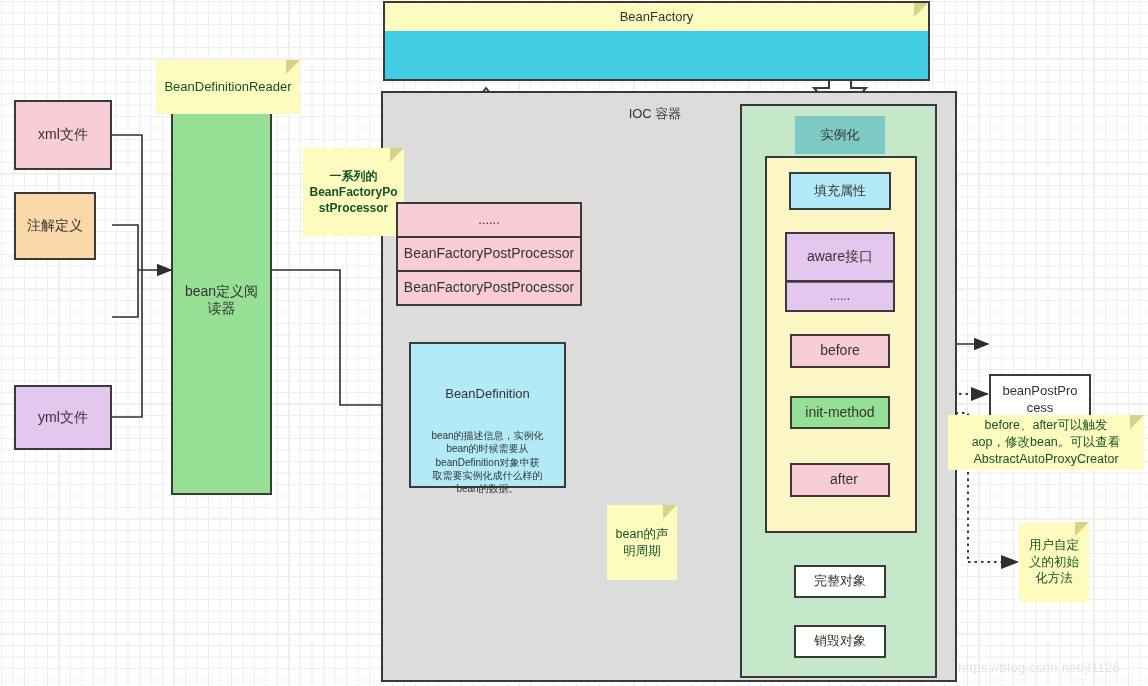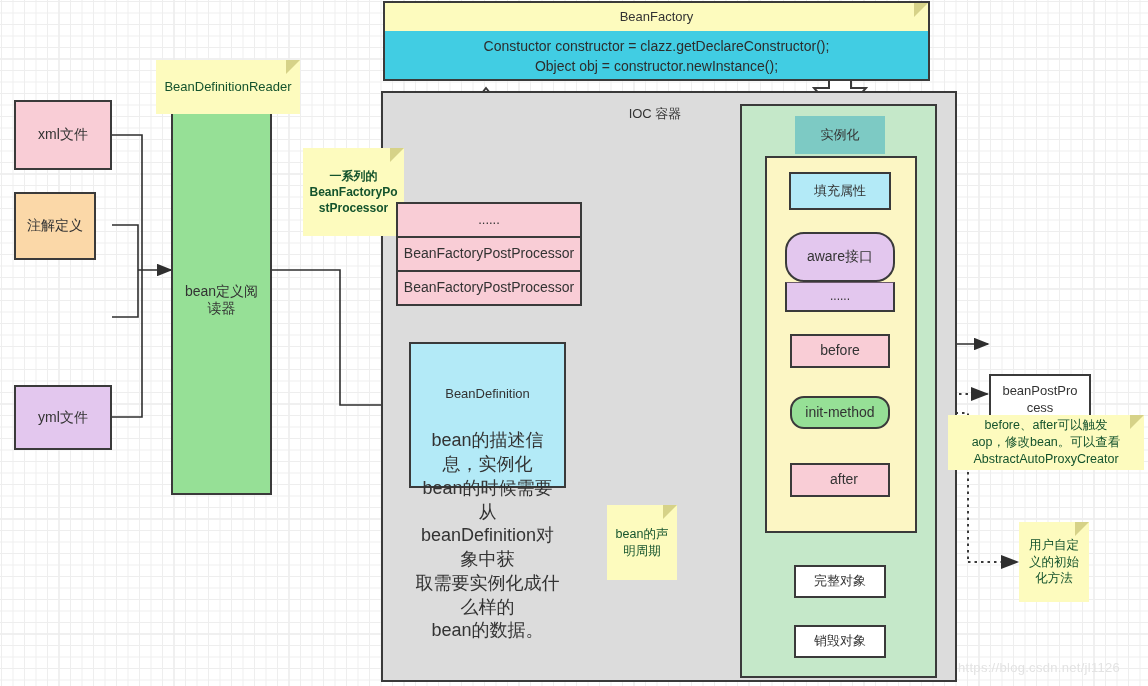--- a/index.html
+++ b/index.html
@@ -67,21 +67,21 @@
     width: 1148px; height: 686px;
     pointer-events: none;
   }
   .wm {
     position: absolute;
     color: #e3e3e3;
     font-size: 13px;
     letter-spacing: 0.3px;
     white-space: nowrap;
   }
-  .stack { flex-direction: column; border-radius: 19px; }
+  .stack { flex-direction: column; }
   .stack > div {
     width: 100%;
     display: flex; align-items: center; justify-content: center;
     flex: 1 1 0;
   }
 </style>
 </head>
 <body>
 
 <div id="canvas">
@@ -158,26 +158,20 @@
   </div>
   <div class="note" style="left:156px; top:60px; width:144px; height:54px; font-size:13px;">
     <span>BeanDefinitionReader</span>
   </div>
 
   <div class="node" style="left:383px; top:1px; width:547px; height:80px; background:#41cde3; padding:0; display:block;">
     <div style="position:absolute; left:0; top:0; width:100%; height:28px; background:#fdfbbe;
                 display:flex; align-items:center; justify-content:center; font-size:13px; color:#333;">
       <span>BeanFactory</span>
     </div>
-    <div style="position:absolute; left:0; top:28px; width:100%; height:52px;
-                display:flex; align-items:center; justify-content:center;
-                font-size:14px; color:#2d2d2d; white-space:pre-line; text-align:center; line-height:1.4;">
-      <span>Constuctor constructor = clazz.getDeclareConstructor();
-Object obj = constructor.newInstance();</span>
-    </div>
     <div style="position:absolute; top:0; right:0; width:0; height:0;
                 border-style:solid; border-width:0 0 14px 14px;
                 border-color:transparent transparent #fdfbbe #d6d288;"></div>
   </div>
 
   <div class="node" style="left:381px; top:91px; width:576px; height:591px; background:#dcdcdc;
               display:block; padding:0;"></div>
   <div class="lbl" style="left:600px; top:106px; width:110px; font-size:13px;">IOC 容器</div>
 
   <div class="note" style="left:303px; top:148px; width:101px; height:88px; font-size:12px;font-weight:bold;">
@@ -192,21 +186,21 @@
   <div class="node" style="left:396px; top:238px; width:186px; height:34px; background:#f9cdd6; font-size:14px; border-top:none;">
     <span>BeanFactoryPostProcessor</span>
   </div>
   <div class="node" style="left:396px; top:272px; width:186px; height:34px; background:#f9cdd6; font-size:14px; border-top:none;">
     <span>BeanFactoryPostProcessor</span>
   </div>
 
   <div class="node" style="left:409px; top:342px; width:157px; height:146px; background:#b3eaf7;
               display:block; padding:22px 4px;">
     <div style="font-size:13px; text-align:center; color:#333;">BeanDefinition</div>
-    <div style="font-size:18px; text-align:center; color:#333; white-space:pre-line;
+    <div style="font-size:10px; text-align:center; color:#333; white-space:pre-line;
                 line-height:1.32; margin-top:7px;">bean的描述信息，实例化
 bean的时候需要从
 beanDefinition对象中获
 取需要实例化成什么样的
 bean的数据。</div>
   </div>
 
   <div class="note" style="left:607px; top:505px; width:70px; height:75px; font-size:12.5px;">
     <span>bean的声
 明周期</span>
@@ -231,21 +225,21 @@
     <div>aware接口</div>
   </div>
   <div class="node" style="left:785px; top:282px; width:110px; height:30px; background:#e3c7ee; font-size:12px; border-top:1px solid #6b5a6b;">
     <span>......</span>
   </div>
 
   <div class="node" style="left:790px; top:334px; width:100px; height:34px; background:#f9cdd6; font-size:14px;">
     <span>before</span>
   </div>
 
-  <div class="node" style="left:790px; top:396px; width:100px; height:33px; background:#96e096; font-size:14px;border-radius:14px;">
+  <div class="node" style="left:790px; top:396px; width:100px; height:33px; background:#96e096; font-size:14px;">
     <span>init-method</span>
   </div>
 
   <div class="node" style="left:790px; top:463px; width:100px; height:34px; background:#f9cdd6; font-size:14px;padding-left:8px;">
     <span>after</span>
   </div>
 
   <div class="node" style="left:794px; top:565px; width:92px; height:33px; background:#ffffff; font-size:13px;">
     <span>完整对象</span>
   </div>

